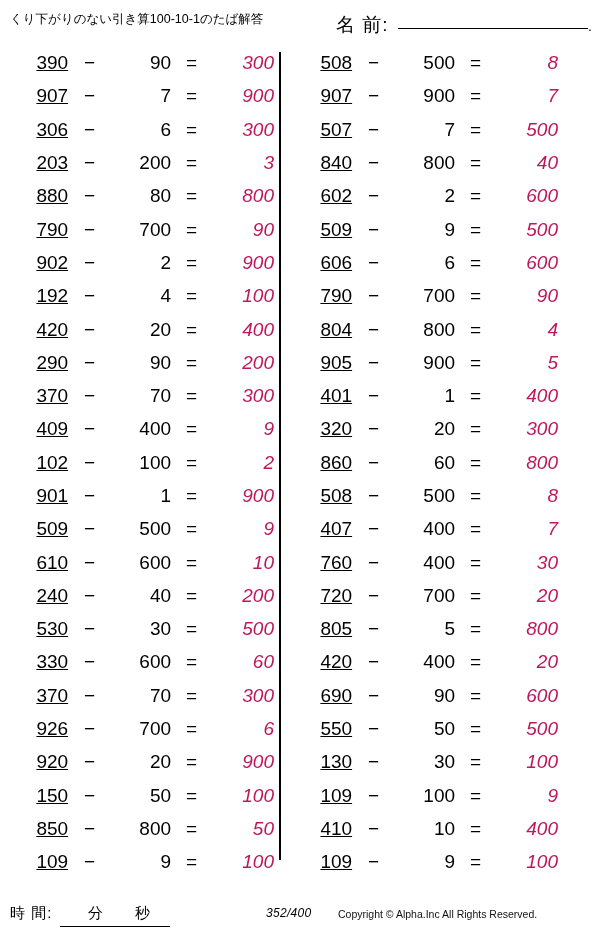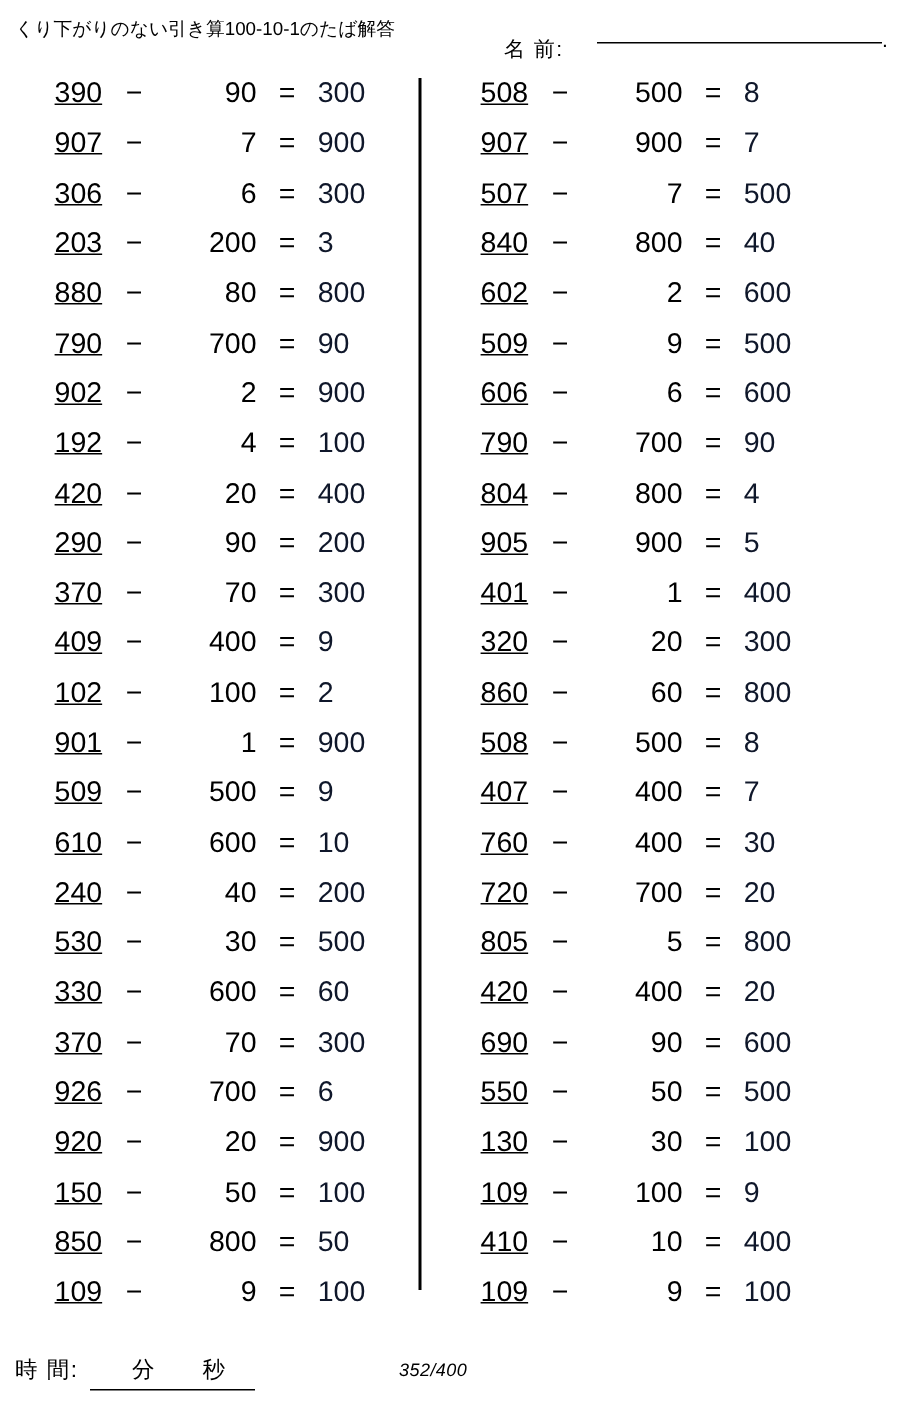--- a/index.html
+++ b/index.html
@@ -33,22 +33,22 @@
     position: absolute;
     left: 10px;
     top: 3px;
     font-size: 12.5px;
     letter-spacing: 0px;
     white-space: nowrap;
   }
   .name-label {
     position: absolute;
     left: 336px;
-    top: 16px;
-    font-size: 14px;
+    top: 4px;
+    font-size: 19px;
     letter-spacing: 1px;
     white-space: nowrap;
   }
   .name-line {
     position: absolute;
     left: 398px;
     top: 20px;
     width: 190px;
     border-bottom: 1.6px solid #000;
   }
@@ -91,21 +91,21 @@
   }
   .cell {
     text-align: right;
     white-space: nowrap;
     font-weight: 400;
   }
   .c-a  { width: 66px; text-decoration: underline; }
   .c-op { width: 44px; text-align: center; }
   .c-b  { width: 62px; }
   .c-eq { width: 42px; text-align: center; }
-  .res-wrap { width: 64px; text-align: left; color:#0f172a; }
+  .res-wrap { width: 64px; text-align: right; color:#be185d;font-style:italic; }
 
   
   .footer {
     position: absolute;
     left: 0;
     top: 900px;
     width: 600px;
     height: 50px;
   }
   .time-label {
@@ -521,15 +521,16 @@
         </div>
       </div>
   </div>
 
   <div class="footer">
     <div class="time-label">時 間:</div>
     <div class="time-line"></div>
     <div class="time-min">分</div>
     <div class="time-sec">秒</div>
     <div class="page-count">352/400</div>
+    <div class="copyright">Copyright ©  Alpha.Inc All Rights Reserved.</div>
   </div>
 
 </div>
 
 </body></html>

